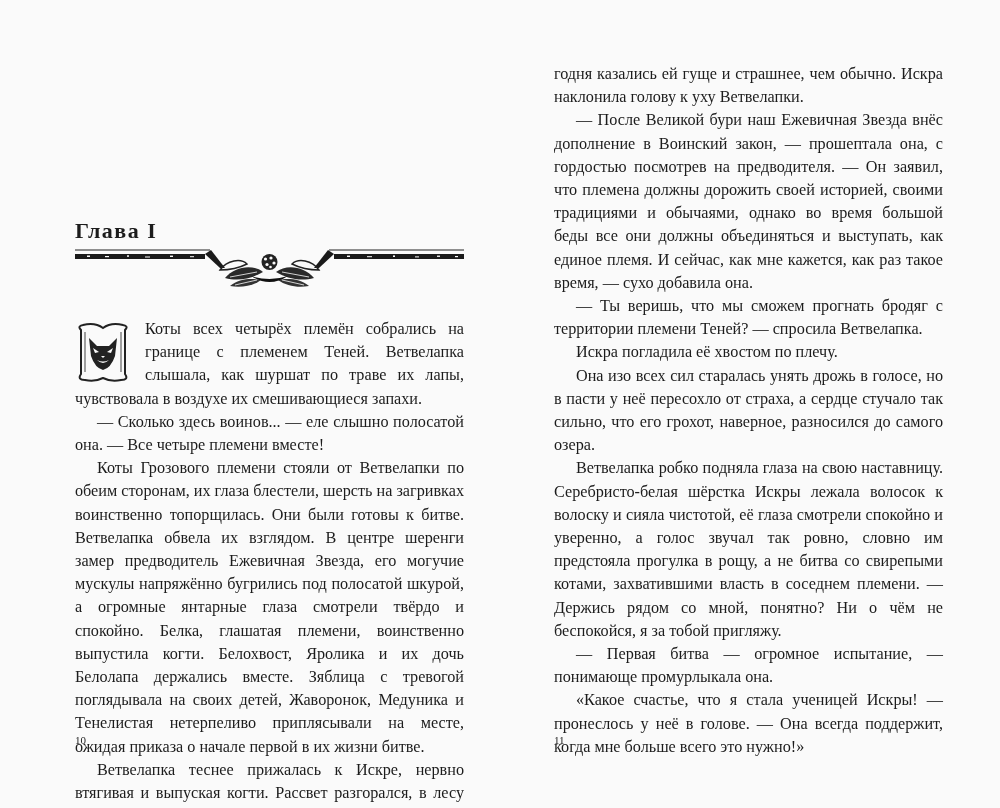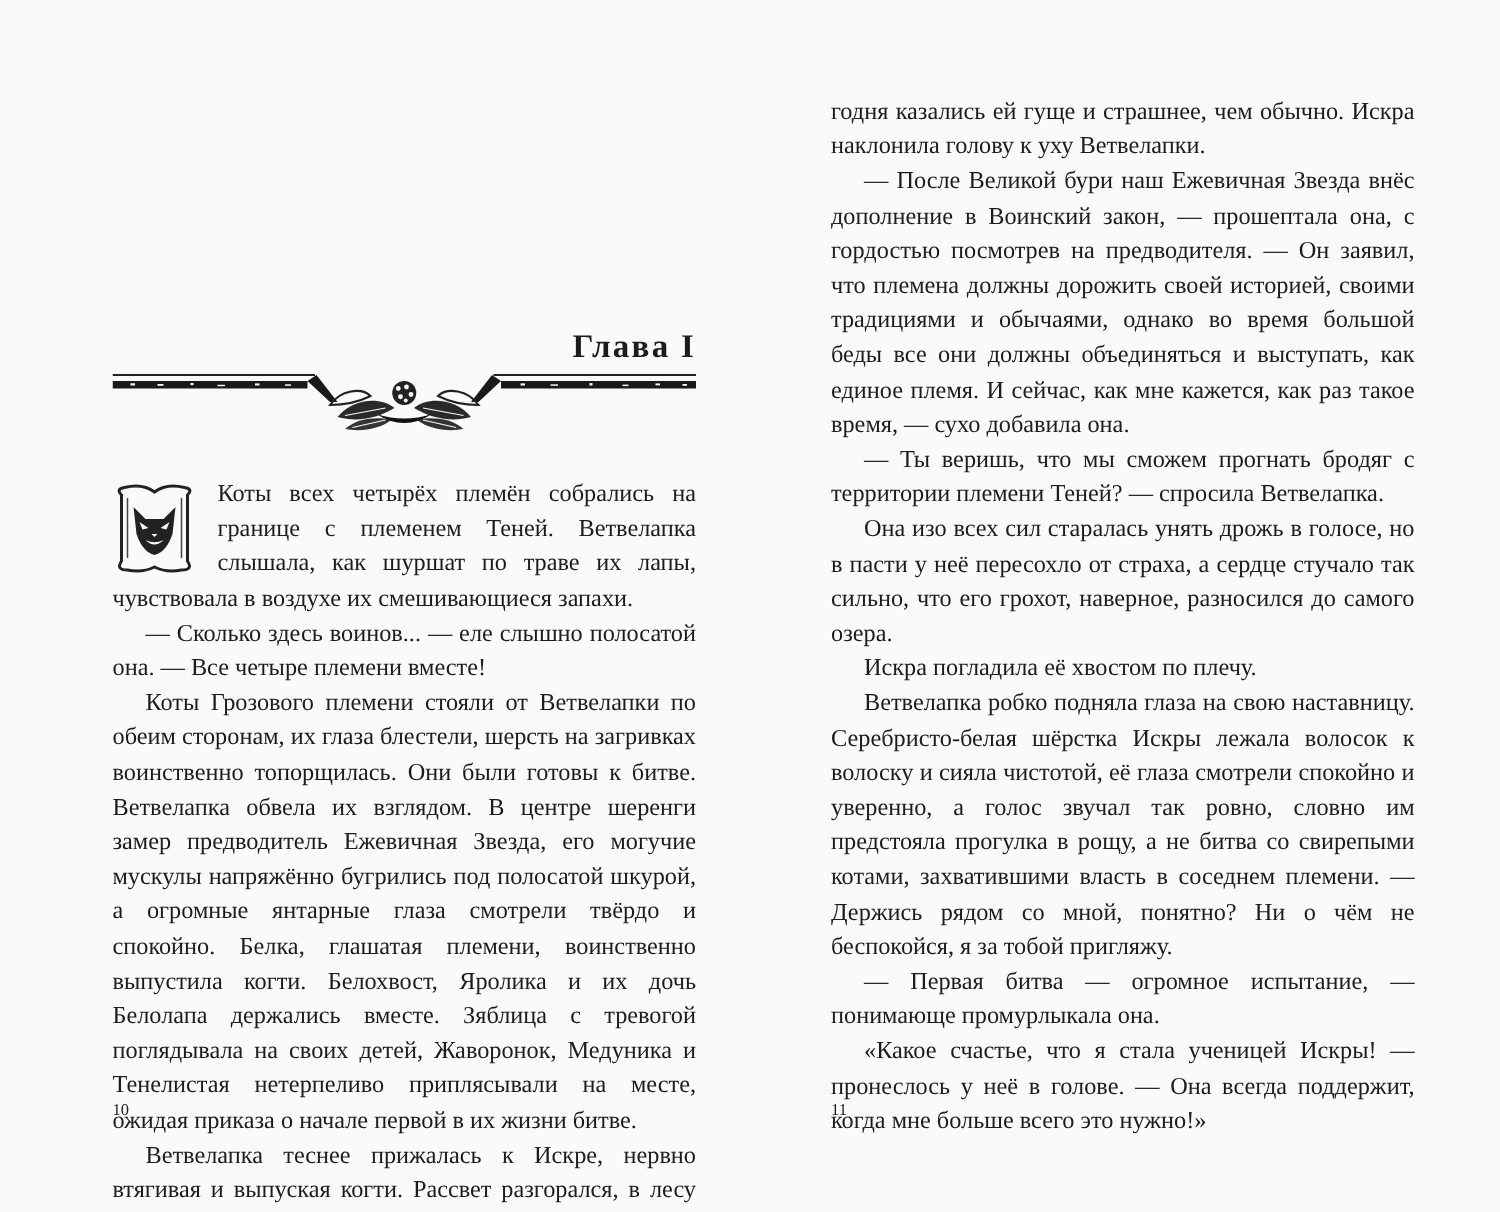--- a/index.html
+++ b/index.html
@@ -15,21 +15,21 @@
       position: absolute;
       top: 0;
     }
     #page-left { left: 75px; width: 389px; }
     #page-right { left: 554px; width: 389px; }
 
     .chapter-title {
       position: absolute;
       left: 0; width: 389px;
       top: 218px;
-      text-align: right;
+      text-align: left;
       font-weight: bold;
       font-size: 22px;
       letter-spacing: 1.5px;
     }
     .ornament {
       position: absolute;
       left: 0; top: 248px;
       width: 389px; height: 50px;
     }
     .text-block {
@@ -138,22 +138,22 @@
   </div>
 
   <div class="page-number">10</div>
 </div>
 
 <div class="page" id="page-right">
   <div class="text-block" id="right-text">
     <p class="noindent">годня казались ей гуще и страшнее, чем обычно. Искра наклонила голову к уху Ветвелапки.</p>
     <p>— После Великой бури наш Ежевичная Звезда внёс дополнение в Воинский закон, — прошептала она, с гордостью посмотрев на предводителя. — Он заявил, что племена должны дорожить своей историей, своими традициями и обычаями, однако во время большой беды все они должны объединяться и выступать, как единое племя. И сейчас, как мне кажется, как раз такое время, — сухо добавила она.</p>
     <p>— Ты веришь, что мы сможем прогнать бродяг с территории племени Теней? — спросила Ветвелапка.</p>
+    <p>Искра погладила её хвостом по плечу.</p>
     <p>Она изо всех сил старалась унять дрожь в голосе, но в пасти у неё пересохло от страха, а сердце стучало так сильно, что его грохот, наверное, разносился до самого озера.</p>
-    <p>Искра погладила её хвостом по плечу.</p>
     <p>Ветвелапка робко подняла глаза на свою наставницу. Серебристо-белая шёрстка Искры лежала волосок к волоску и сияла чистотой, её глаза смотрели спокойно и уверенно, а голос звучал так ровно, словно им предстояла прогулка в рощу, а не битва со свирепыми котами, захватившими власть в соседнем племени. — Держись рядом со мной, понятно? Ни о чём не беспокойся, я за тобой пригляжу.</p>
     <p>— Первая битва — огромное испытание, — понимающе промурлыкала она.</p>
     <p>«Какое счастье, что я стала ученицей Искры! — пронеслось у неё в голове. — Она всегда поддержит, когда мне больше всего это нужно!»</p>
 
   </div>
 
   <div class="page-number">11</div>
 </div>
 
 </body></html>

